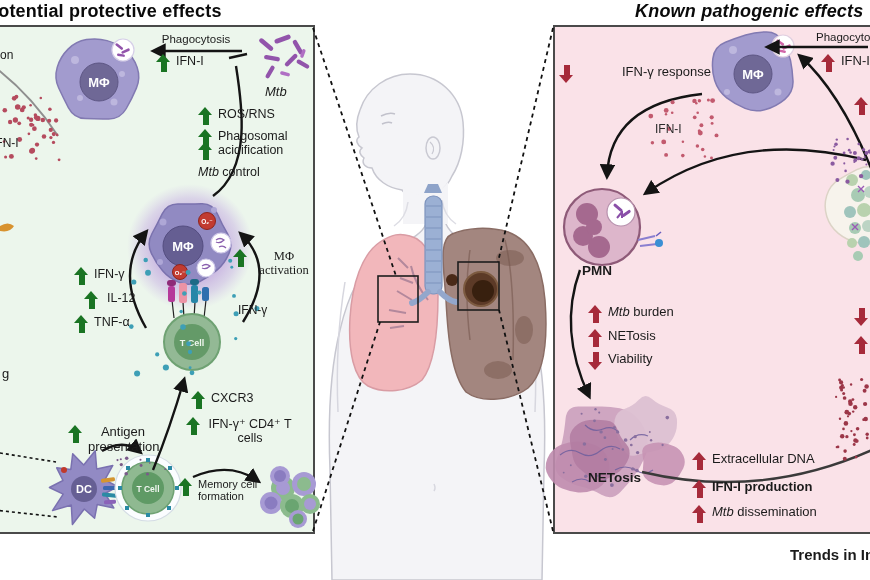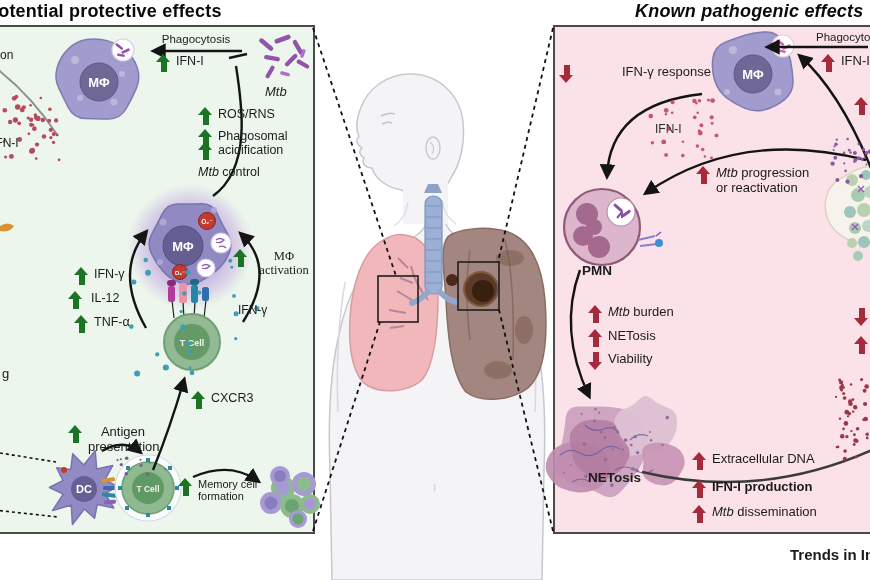--- a/index.html
+++ b/index.html
@@ -556,21 +556,21 @@
     <span class="t" style="left:-8px;top:136px;font-size:12px;">IFN-I</span>
     <span class="t" style="left:2px;top:366px;font-size:13px;">g</span>
 
     <div class="stat" style="left:74px;top:267px;">
       <span class="blk green">
           <i class="tri"></i>
           <i class="stem"></i>
         </span>
       <span class="lb">IFN-γ</span>
     </div>
-    <div class="stat" style="left:68px;top:291px;gap:8px;">
+    <div class="stat" style="left:84px;top:291px;gap:8px;">
       <span class="blk green">
           <i class="tri"></i>
           <i class="stem"></i>
         </span>
       <span class="lb">IL-12</span>
     </div>
     <div class="stat" style="left:74px;top:315px;">
       <span class="blk green">
           <i class="tri"></i>
           <i class="stem"></i>
@@ -585,20 +585,27 @@
       <span class="lb wrap ctr" style="width:62px;font-family:Liberation Serif, serif;">MΦ activation</span>
     </div>
     <span class="t" style="left:238px;top:303px;font-size:12px;">IFN-γ</span>
 
     <div class="stat" style="left:191px;top:391px;">
       <span class="blk green">
           <i class="tri"></i>
           <i class="stem"></i>
         </span>
       <span class="lb">CXCR3</span>
+    </div>
+    <div class="stat" style="left:186px;top:417px;">
+      <span class="blk green">
+          <i class="tri"></i>
+          <i class="stem"></i>
+        </span>
+      <span class="lb wrap ctr" style="width:88px;">IFN-γ⁺ CD4⁺ T cells</span>
     </div>
     <div class="stat" style="left:68px;top:425px;font-size:13px;">
       <span class="blk green">
           <i class="tri"></i>
           <i class="stem"></i>
         </span>
       <span class="lb wrap ctr" style="width:70px;">Antigen presentation</span>
     </div>
     <div class="stat" style="left:178px;top:478px;font-size:11px;">
       <span class="blk green">
@@ -618,30 +625,20 @@
     <span class="t" style="left:816px;top:31px;font-size:11.5px;">Phagocytosis</span>
     <div class="stat s13" style="left:821px;top:54px;">
       <span class="blk red">
           <i class="tri"></i>
           <i class="stem"></i>
         </span>
       <span class="lb">IFN-I</span>
     </div>
     <span class="t" style="left:655px;top:122px;font-size:12px;color:#2b2b2b;">IFN-I</span>
 
-    <div class="stat s13" style="left:696px;top:166px;">
-      <span class="blk red">
-          <i class="tri"></i>
-          <i class="stem"></i>
-        </span>
-      <span class="lb wrap" style="width:116px;">
-        <span class="ln"><i>Mtb</i><span> progression</span></span>
-        <span class="ln">or reactivation</span>
-      </span>
-    </div>
     <span class="t b" style="left:582px;top:263px;font-size:13.5px;">PMN</span>
 
     <div class="stat s13" style="left:588px;top:305px;">
       <span class="blk red">
           <i class="tri"></i>
           <i class="stem"></i>
         </span>
       <span class="lb"><i>Mtb</i><span> burden</span></span>
     </div>
     <div class="stat s13" style="left:588px;top:329px;">

